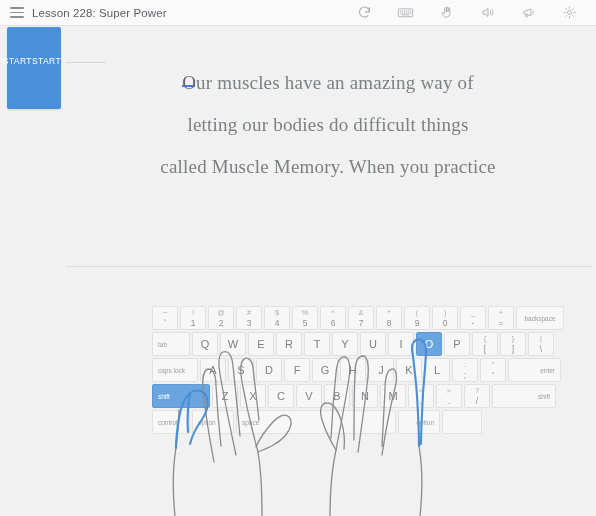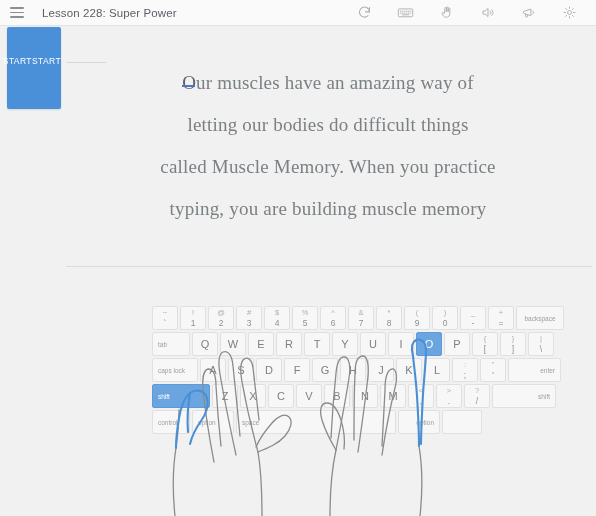--- a/index.html
+++ b/index.html
@@ -18,21 +18,21 @@
     background:#fafafa; border-bottom:1px solid #e2e2e2;
     display:flex; align-items:center;
   }
   .hamburger{
     width:26px; height:26px; margin-left:4px;
     display:flex; flex-direction:column; justify-content:center;
     align-items:center; gap:3px; cursor:pointer;
   }
   .hamburger i{ display:block; width:14px; height:1.6px; background:#8a8f94; border-radius:1px; }
   .lesson-title{
-    font-size:11.5px; color:#5a5f66; margin-left:12px; letter-spacing:.1px;
+    font-size:11.5px; color:#5a5f66; margin-left:2px; letter-spacing:.1px;
     white-space:nowrap;
   }
   .toolbar{
     margin-left:auto; display:flex; align-items:center; gap:0;
     padding-right:6px;
   }
   .tool{
     width:41px; height:26px; display:flex; align-items:center; justify-content:center;
     cursor:pointer; opacity:.72;
   }
@@ -164,21 +164,20 @@
     <span>START</span>
   </div>
 
   <div class="text-pane">
     <div class="rule-top"></div>
 
     <div class="tline"><span class="cursor-char">O</span><span>ur muscles have an amazing way of</span></div>
 
     <div class="tline">letting our bodies do difficult things</div>
     <div class="tline">called Muscle Memory. When you practice</div>
-    <div class="tline">typing, you are building muscle memory</div>
 
     <div class="text-underline"></div>
   </div>
 
   <div class="keyboard">
 
     <div class="krow">
       <div class="key dual w-bs">
           <span class="top">~</span>
           <span class="bot">`</span>

